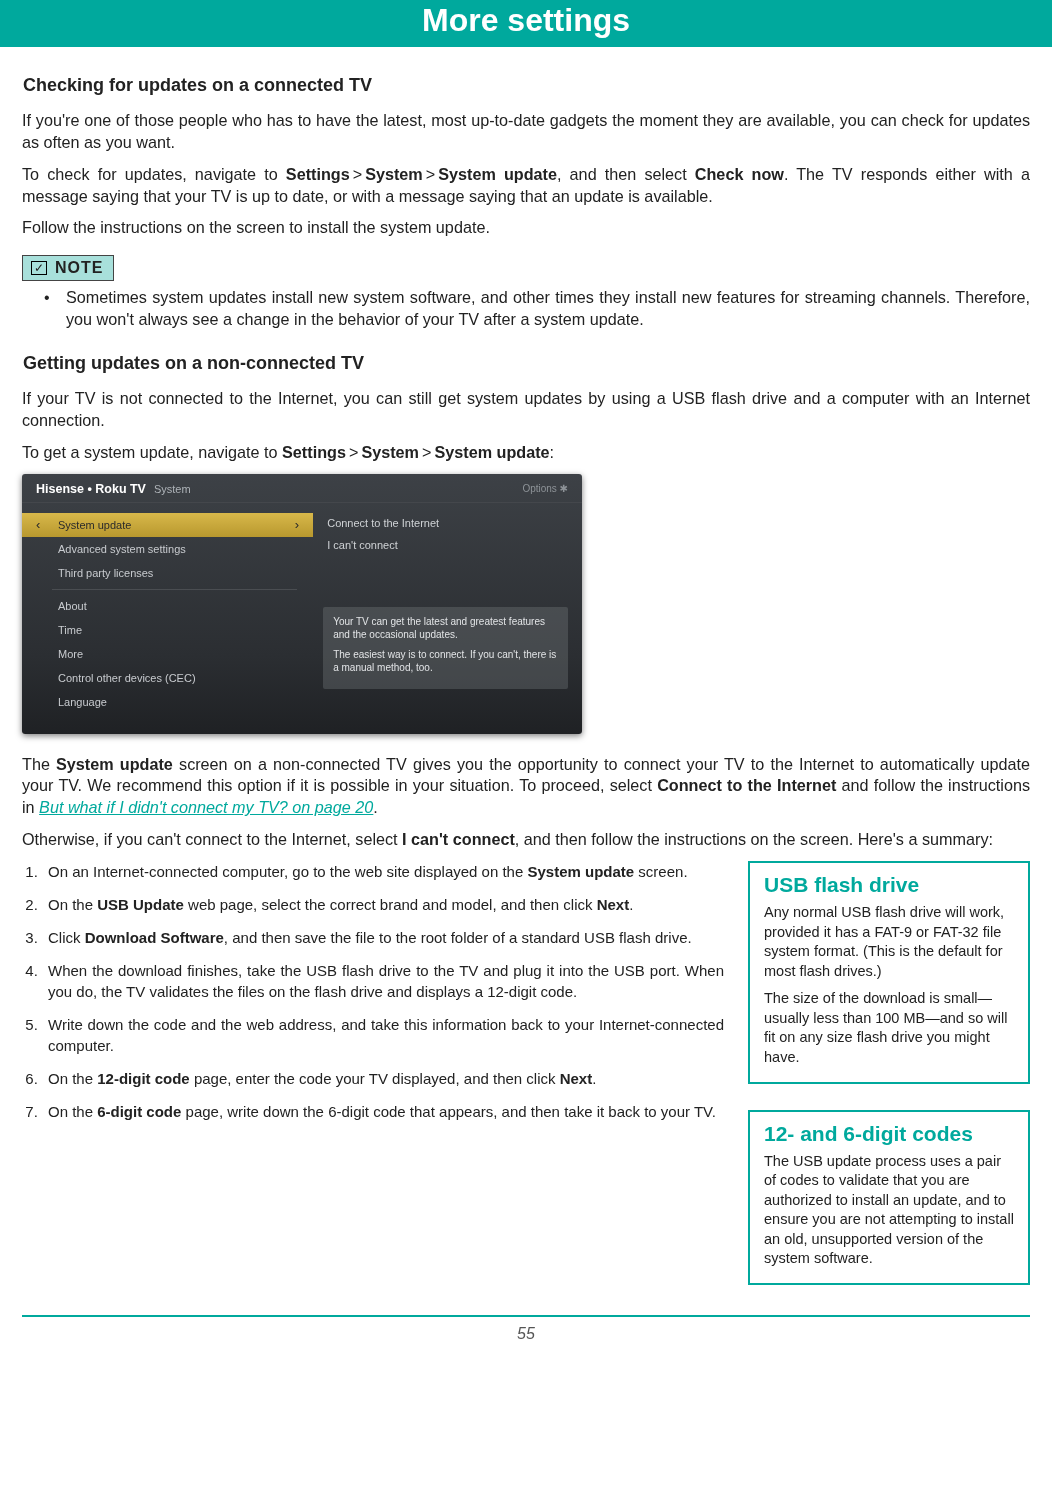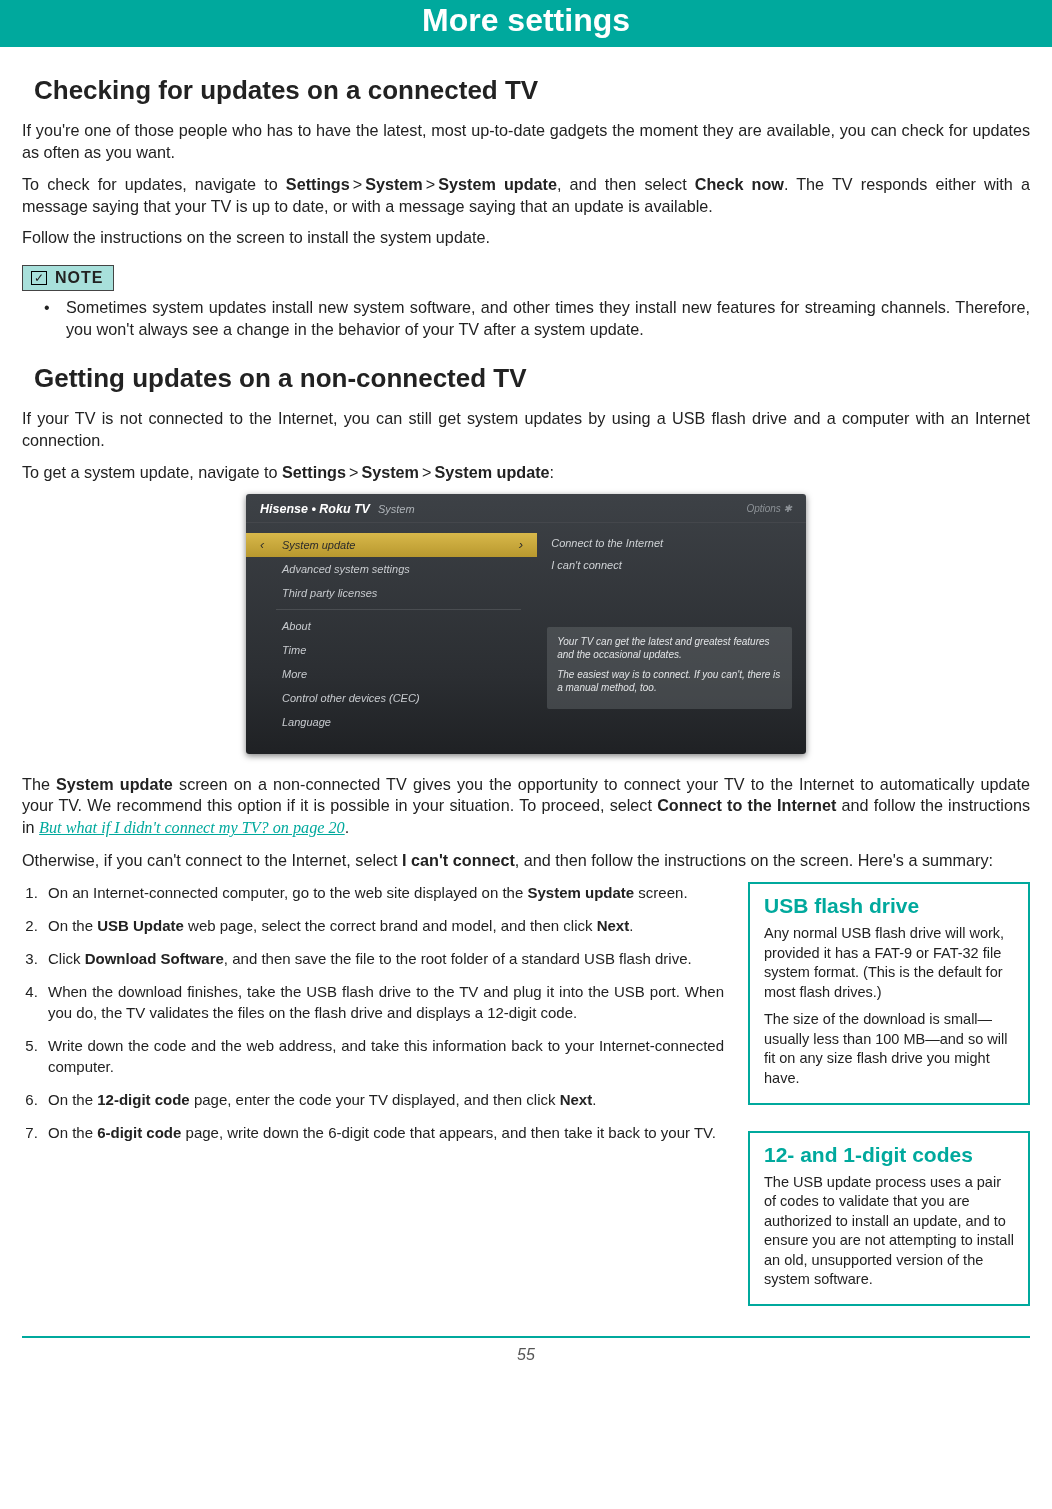--- a/index.html
+++ b/index.html
@@ -15,23 +15,23 @@
     background: #00a99d;
     color: #fff;
     text-align: center;
     font-size: 32px;
     font-weight: bold;
     padding: 2px 0 8px;
     margin-bottom: 28px;
   }
   .content { padding: 0 22px; }
   h2 {
-    font-size: 26px;
+    font-size: 18px;
     font-weight: bold;
-    margin: 22px 12px 14px;
+    margin: 22px 1px 14px;
   }
   p {
     font-size: 16.2px;
     line-height: 1.35;
     text-align: justify;
     margin-bottom: 10px;
   }
   .strong { font-weight: bold; }
   .note-badge {
     display: inline-flex;
@@ -46,21 +46,21 @@
     border: 1.5px solid #000;
     display: inline-flex;
     align-items: center; justify-content: center;
     margin-right: 8px;
     font-size: 12px; line-height: 1;
   }
   .note-badge .lbl { font-weight: bold; font-size: 16px; letter-spacing: 1px;}
   ul.note-list { list-style: none; padding-left: 44px; margin-bottom: 10px;}
   ul.note-list li::before { content: "•"; position: absolute; margin-left: -22px; font-size: 16px;}
   ul.note-list li { position: relative; font-size: 16.2px; line-height: 1.35; text-align: justify;}
-  .link { color: #00a99d; font-style: italic; text-decoration: underline; font-family: Liberation Serif, serif; }
+  .link { color: #00a99d; font-style: italic; text-decoration: underline; }
   ol.steps { padding-left: 20px; font-size: 15px; line-height: 1.4;}
   ol.steps li { margin-bottom: 12px; text-align: justify; padding-left: 6px;}
   .cols { display: flex; gap: 24px; align-items: flex-start; margin-top: 10px;}
   .leftcol { flex: 1 1 auto; }
   .rightcol { flex: 0 0 282px; display: flex; flex-direction: column; gap: 26px;}
   .sidebox {
     border: 2px solid #00a99d;
     padding: 10px 14px 14px;
   }
   .sidebox h3 {
@@ -72,21 +72,21 @@
   .sidebox p { font-size: 14.5px; text-align: left; line-height: 1.35; margin-bottom: 8px;}
   .sidebox p:last-child { margin-bottom: 0; }
   .footer-rule {
     border: none;
     border-top: 2px solid #00a99d;
     margin: 30px 22px 8px;
   }
   .page-num { text-align: center; font-size: 16px; font-style: italic; color: #555;}
 
   
-  .tv-wrap { display: flex; justify-content: center; margin: 2px 0 20px; font-style: italic;}
+  .tv-wrap { display: flex; justify-content: flex-start; margin: 2px 0 20px;}
   .tv {
     width: 560px;
     background: linear-gradient(#3d4146,#2b2e32 70%,#1f2124);
     color: #cfd2d5;
     border-radius: 3px;
     box-shadow: 0 2px 6px rgba(0,0,0,0.5);
     font-size: 11px;
     overflow: hidden;
   }
   .tv-header {
@@ -209,21 +209,21 @@
         <li><span>On the </span><span class="strong">6-digit code</span><span> page, write down the 6-digit code that appears, and then take it back to your TV.</span></li>
       </ol>
     </div>
     <div class="rightcol">
       <div class="sidebox">
         <h3>USB flash drive</h3>
         <p>Any normal USB flash drive will work, provided it has a FAT-9 or FAT-32 file system format. (This is the default for most flash drives.)</p>
         <p>The size of the download is small—usually less than 100 MB—and so will fit on any size flash drive you might have.</p>
       </div>
       <div class="sidebox">
-        <h3>12- and 1-digit codes</h3>
+        <h3>12- and 6-digit codes</h3>
         <p>The USB update process uses a pair of codes to validate that you are authorized to install an update, and to ensure you are not attempting to install an old, unsupported version of the system software.</p>
       </div>
     </div>
   </div>
 
 </div>
 
 <hr class="footer-rule">
 <div class="page-num">55</div>
 

